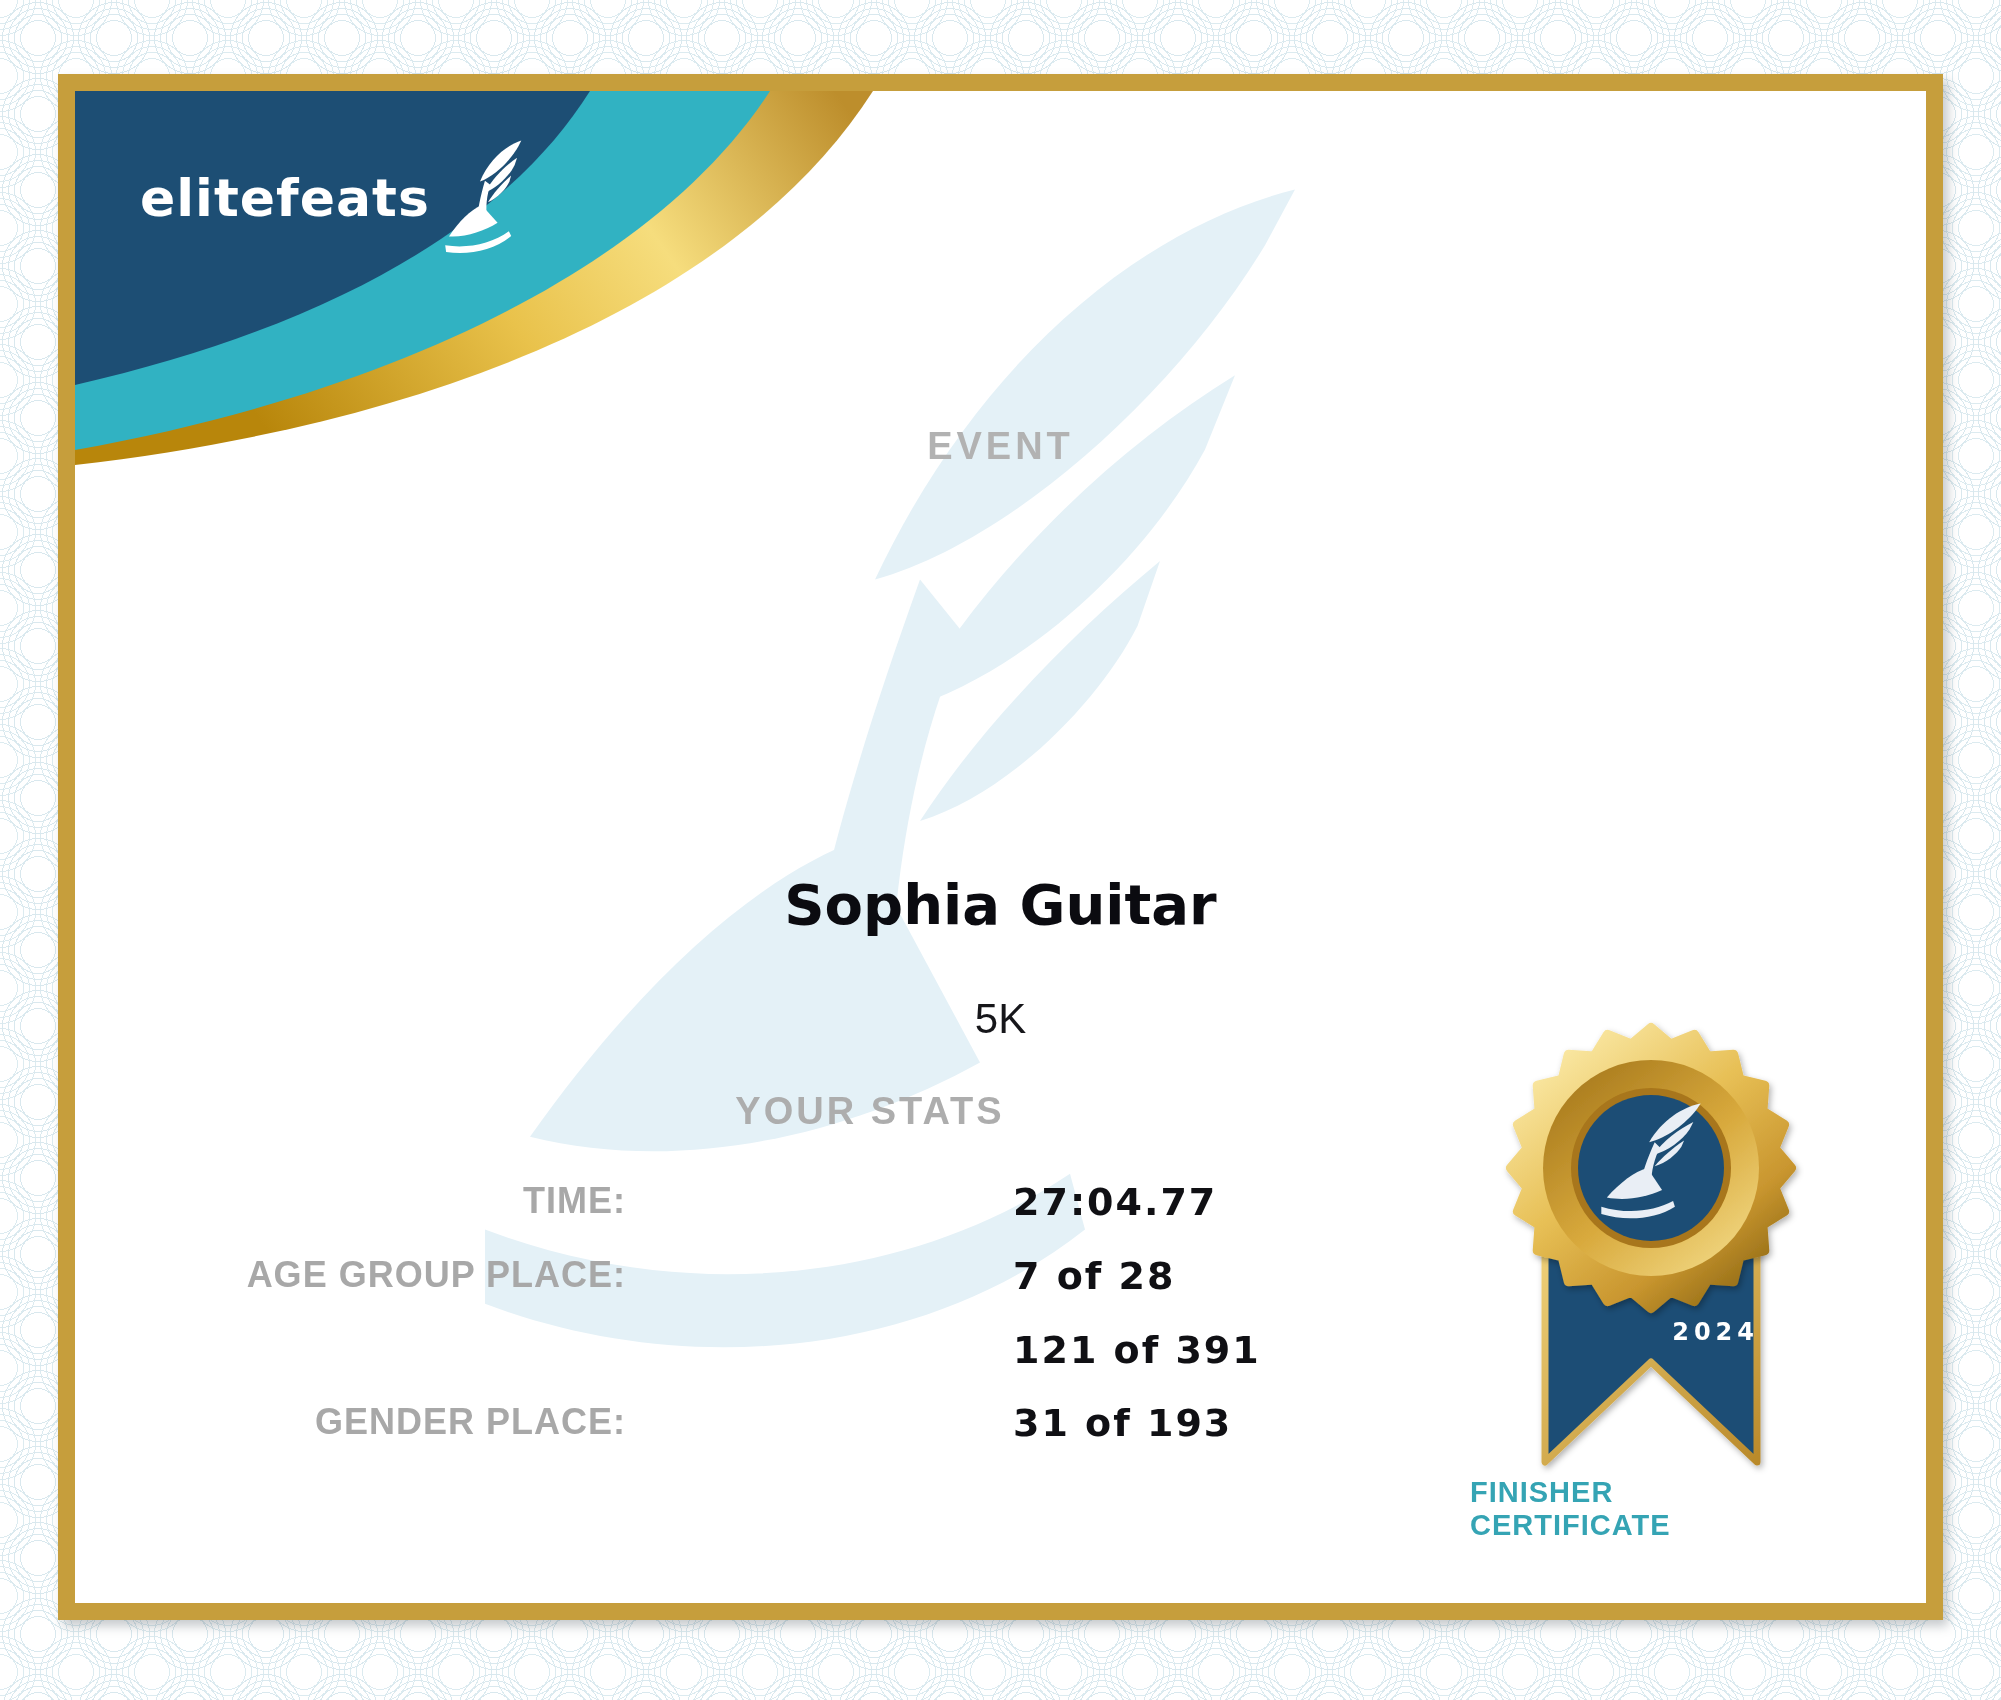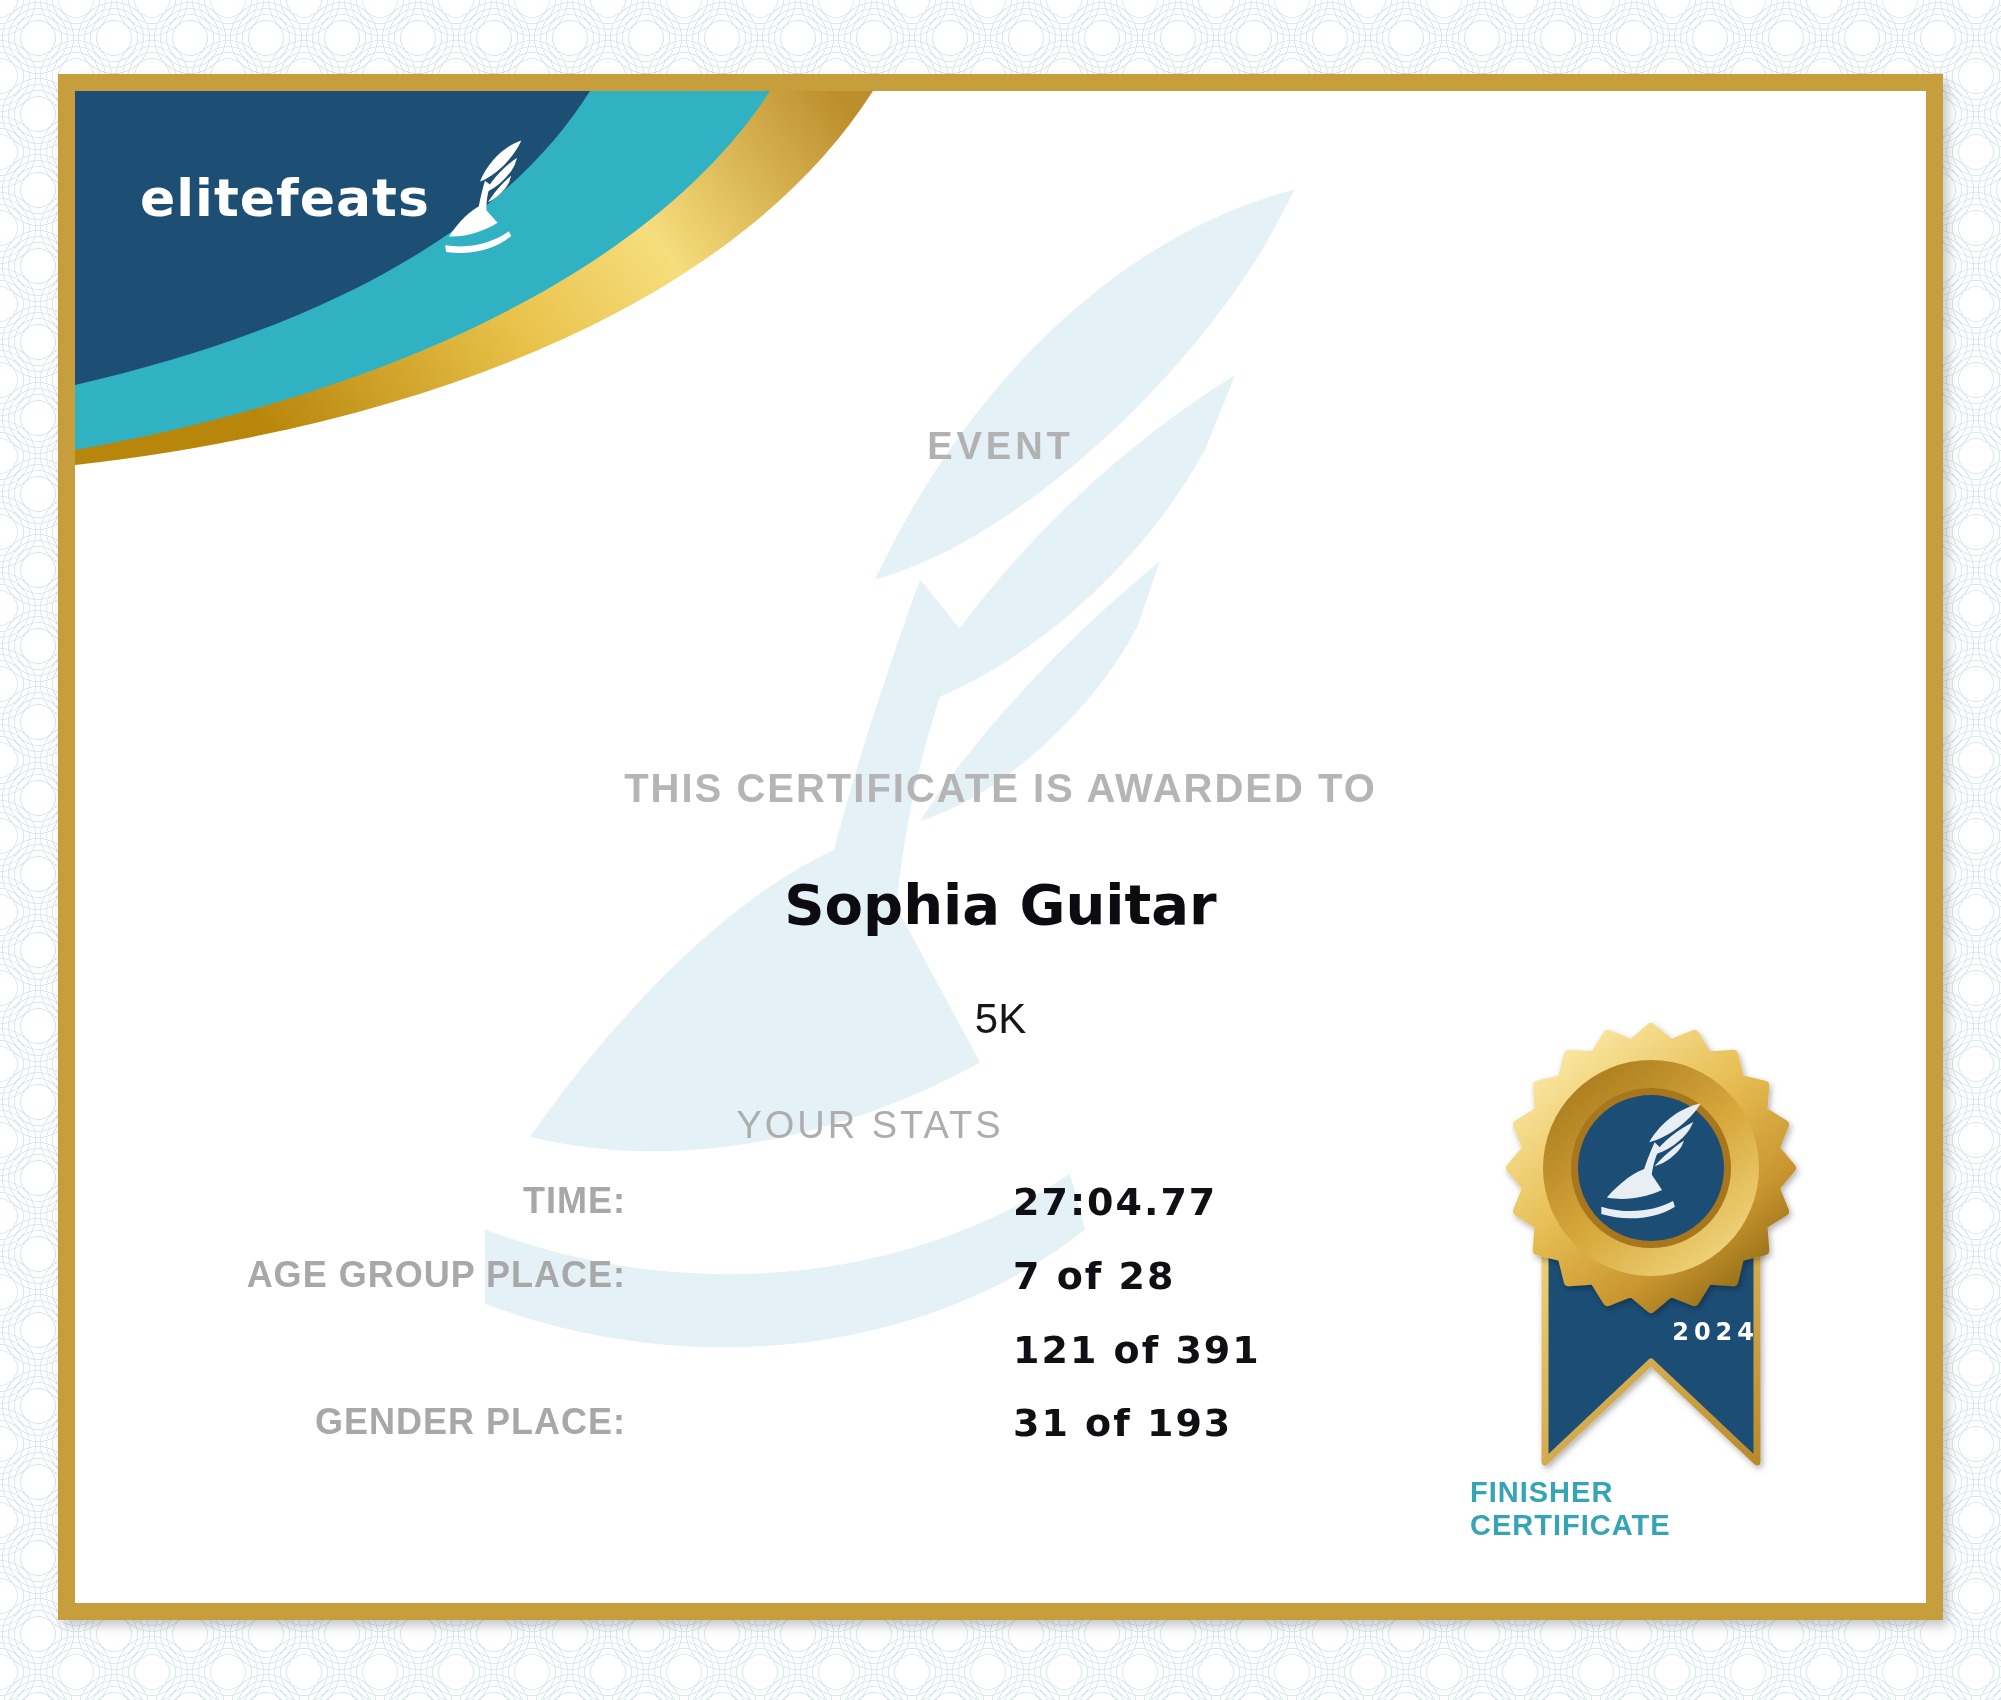--- a/index.html
+++ b/index.html
@@ -22,21 +22,21 @@
     border:17px solid #c69e3c;
     box-shadow:5px 6px 10px rgba(90,100,110,.35);
   }
   .abs{position:absolute;}
   .centered{left:0;width:2001px;text-align:center;}
   .event-label{top:425px;font-size:38px;font-weight:700;letter-spacing:4px;color:#b2b2b2;}
   .event-title{top:498px;font-family:"DejaVu Sans",sans-serif;font-size:60px;font-weight:700;color:#0b0b10;}
   .award-intro{top:766px;font-size:40px;font-weight:700;letter-spacing:2px;color:#b5b5b5;}
   .recipient{top:872px;font-family:"DejaVu Sans",sans-serif;font-size:56px;font-weight:700;color:#0b0b10;text-align:center;}
   .division{top:995px;font-size:42px;font-weight:400;color:#16161a;}
-  .stats-heading{left:570px;width:600px;text-align:center;top:1090px;font-size:38px;font-weight:400;letter-spacing:3px;color:#adadad;margin-top:14px;}
+  .stats-heading{left:570px;width:600px;text-align:center;top:1090px;font-size:38px;font-weight:700;letter-spacing:3px;color:#adadad;}
   .stat-row{left:0;width:1632px;height:50px;}
   .stat-row .stat-label{position:absolute;right:1006px;top:0;white-space:nowrap;font-size:36px;font-weight:700;letter-spacing:1px;color:#a8a8a8;}
   .stat-row .stat-value{position:absolute;left:1013px;top:0;white-space:nowrap;font-family:"DejaVu Sans",sans-serif;font-size:38px;font-weight:700;letter-spacing:2px;color:#101014;}
   .row-1{top:1180px;} .row-2{top:1254px;} .row-3{top:1328px;} .row-4{top:1401px;text-align:center;}
   .brand-text{left:140px;top:168px;font-family:"DejaVu Sans",sans-serif;font-size:52px;font-weight:700;color:#ffffff;letter-spacing:1px;}
   .badge-year{left:1545px;top:1318px;width:214px;text-align:right;font-family:"DejaVu Sans",sans-serif;font-size:24px;font-weight:700;letter-spacing:5px;color:#ffffff;}
   .badge-caption{left:1470px;top:1476px;width:364px;text-align:left;font-size:29px;font-weight:700;letter-spacing:1px;line-height:33px;color:#35a4b4;}
 </style>
 </head>
 <body>
@@ -78,21 +78,20 @@
         <path d="M66,44 C58,62 52,78 50,92 L62,92 C62,76 66,60 72,50 Z"></path>
         <path d="M14,104 C28,88 44,76 58,72 L74,96 C56,104 34,108 14,104 Z"></path>
         <path d="M8,114 C34,122 64,120 86,108 L88,114 C66,128 34,130 8,122 Z"></path>
       </g>
     </svg>
   </div>
 
   <div class="abs brand-text">elitefeats</div>
 
   <div class="abs centered event-label">EVENT</div>
-  <div class="abs centered award-intro">THIS CERTIFICATE IS AWARDED TO</div>
   <div class="abs centered recipient">Sophia Guitar</div>
   <div class="abs centered division">5K</div>
   <div class="abs stats-heading">YOUR STATS</div>
 
   <div class="abs stat-row row-1">
     <span class="stat-label">TIME:</span>
     <span class="stat-value">27:04.77</span>
   </div>
   <div class="abs stat-row row-2">
     <span class="stat-label">AGE GROUP PLACE:</span>

